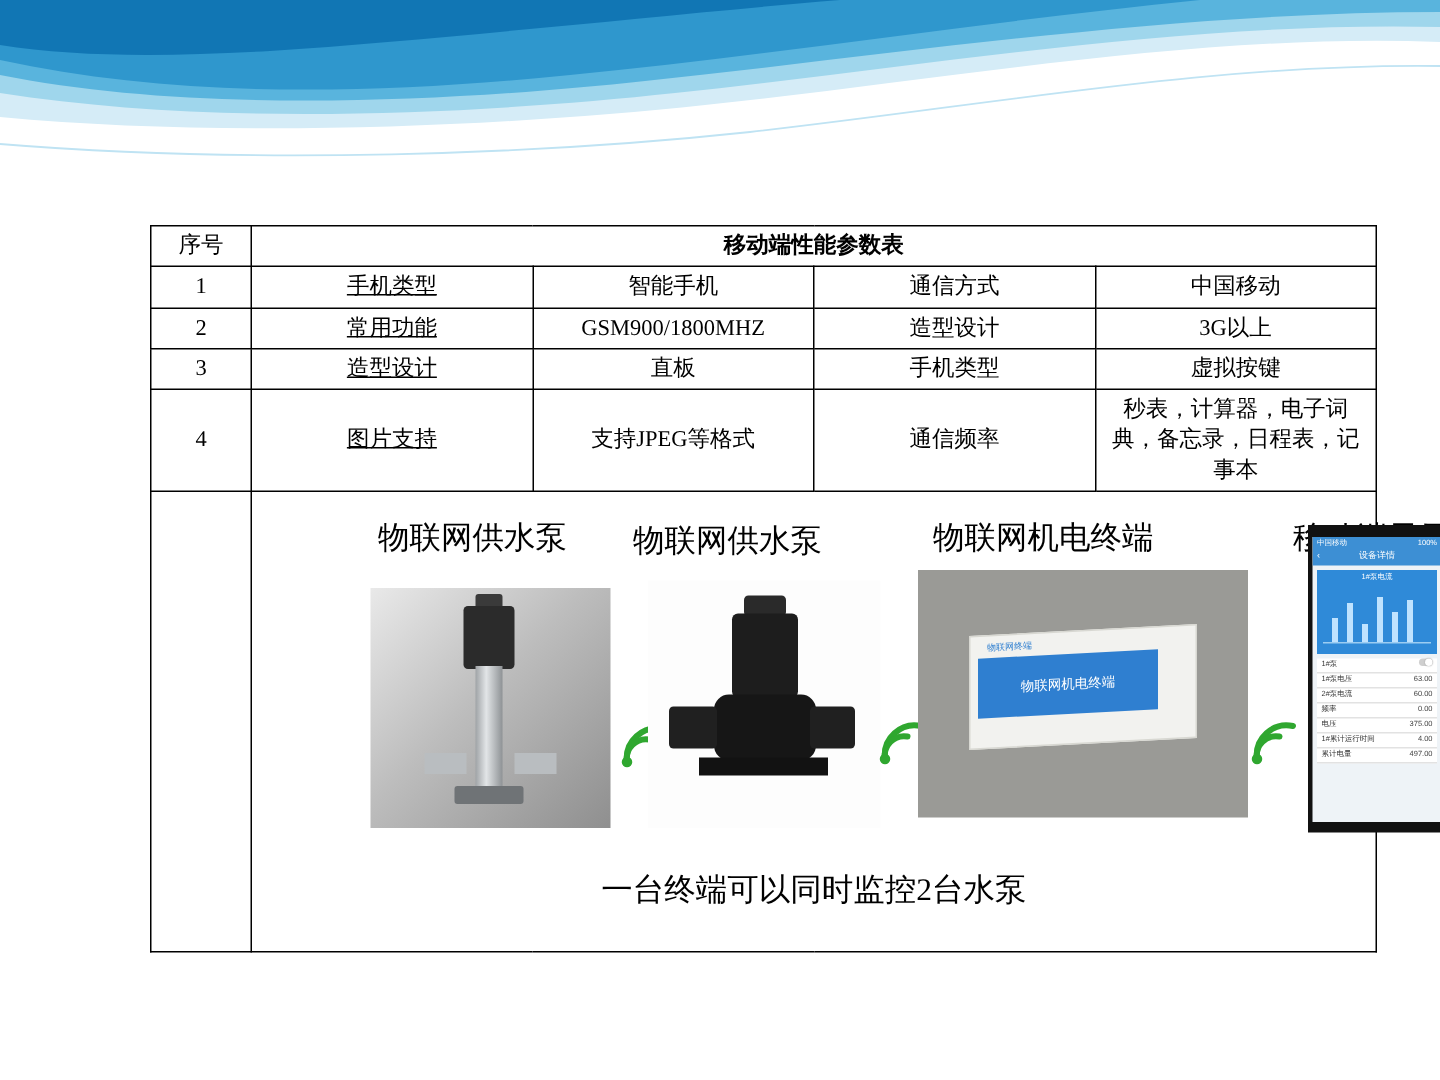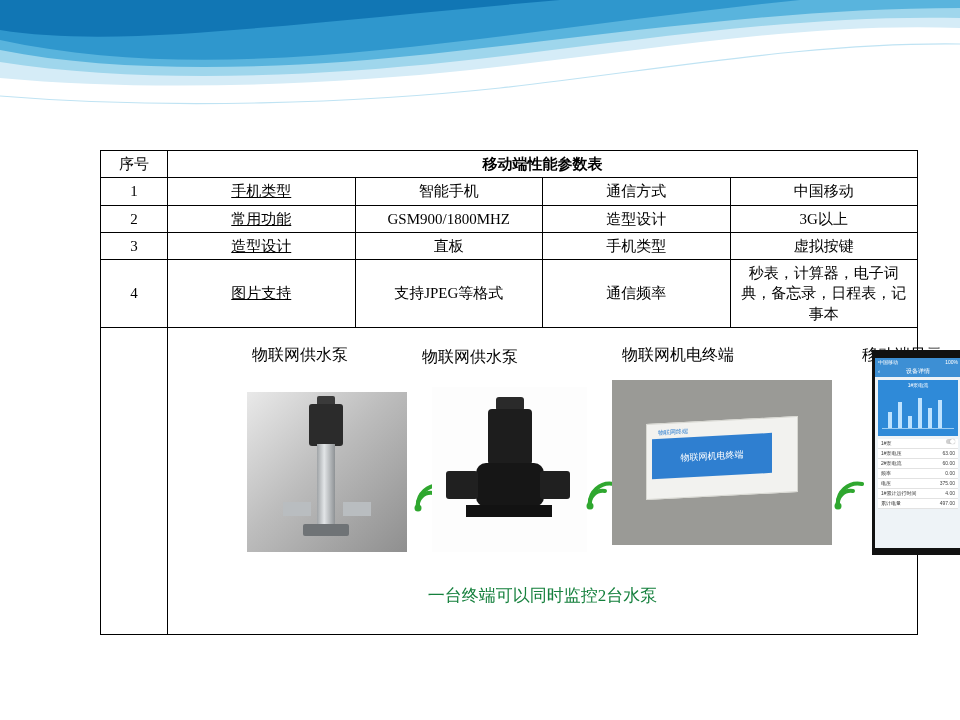--- a/index.html
+++ b/index.html
@@ -78,39 +78,39 @@
     position: relative;
     vertical-align: top;
   }
   .diagram-wrap {
     position: relative;
     width: 100%;
     height: 298px;
   }
   .dev-label {
     position: absolute;
-    font-size: 16px;
+    font-size: 21px;
     color: #000000;
     white-space: nowrap;
   }
   .dev-photo {
     position: absolute;
     border: 0;
   }
   .wifi {
     position: absolute;
   }
   .caption-bottom {
     position: absolute;
     left: 0;
     right: 0;
     bottom: 22px;
     text-align: center;
-    font-size: 17px;
-    color: #15803d;
+    font-size: 21px;
+    color: #000000;
   }
 
   
   .photo1 {
     left: 75px;
     top: 60px;
     width: 160px;
     height: 160px;
     background: linear-gradient(135deg,#e9e9e9 0%,#bdbdbd 45%,#8f8f8f 100%);
   }

